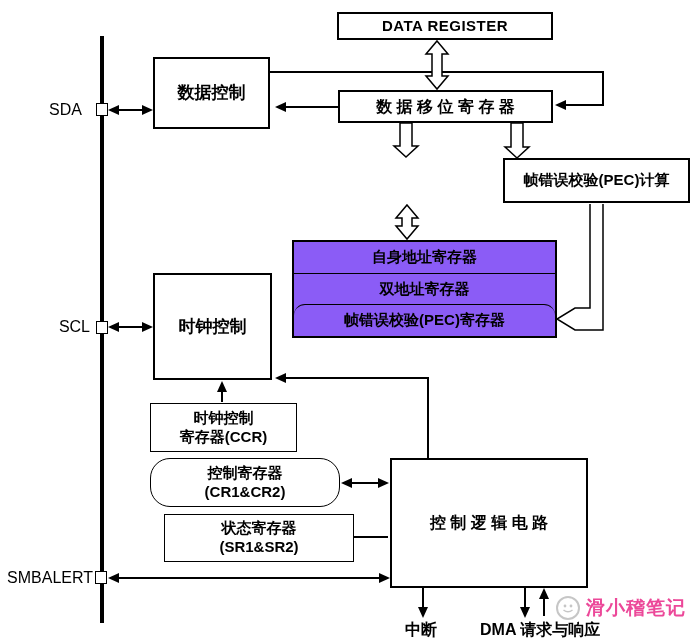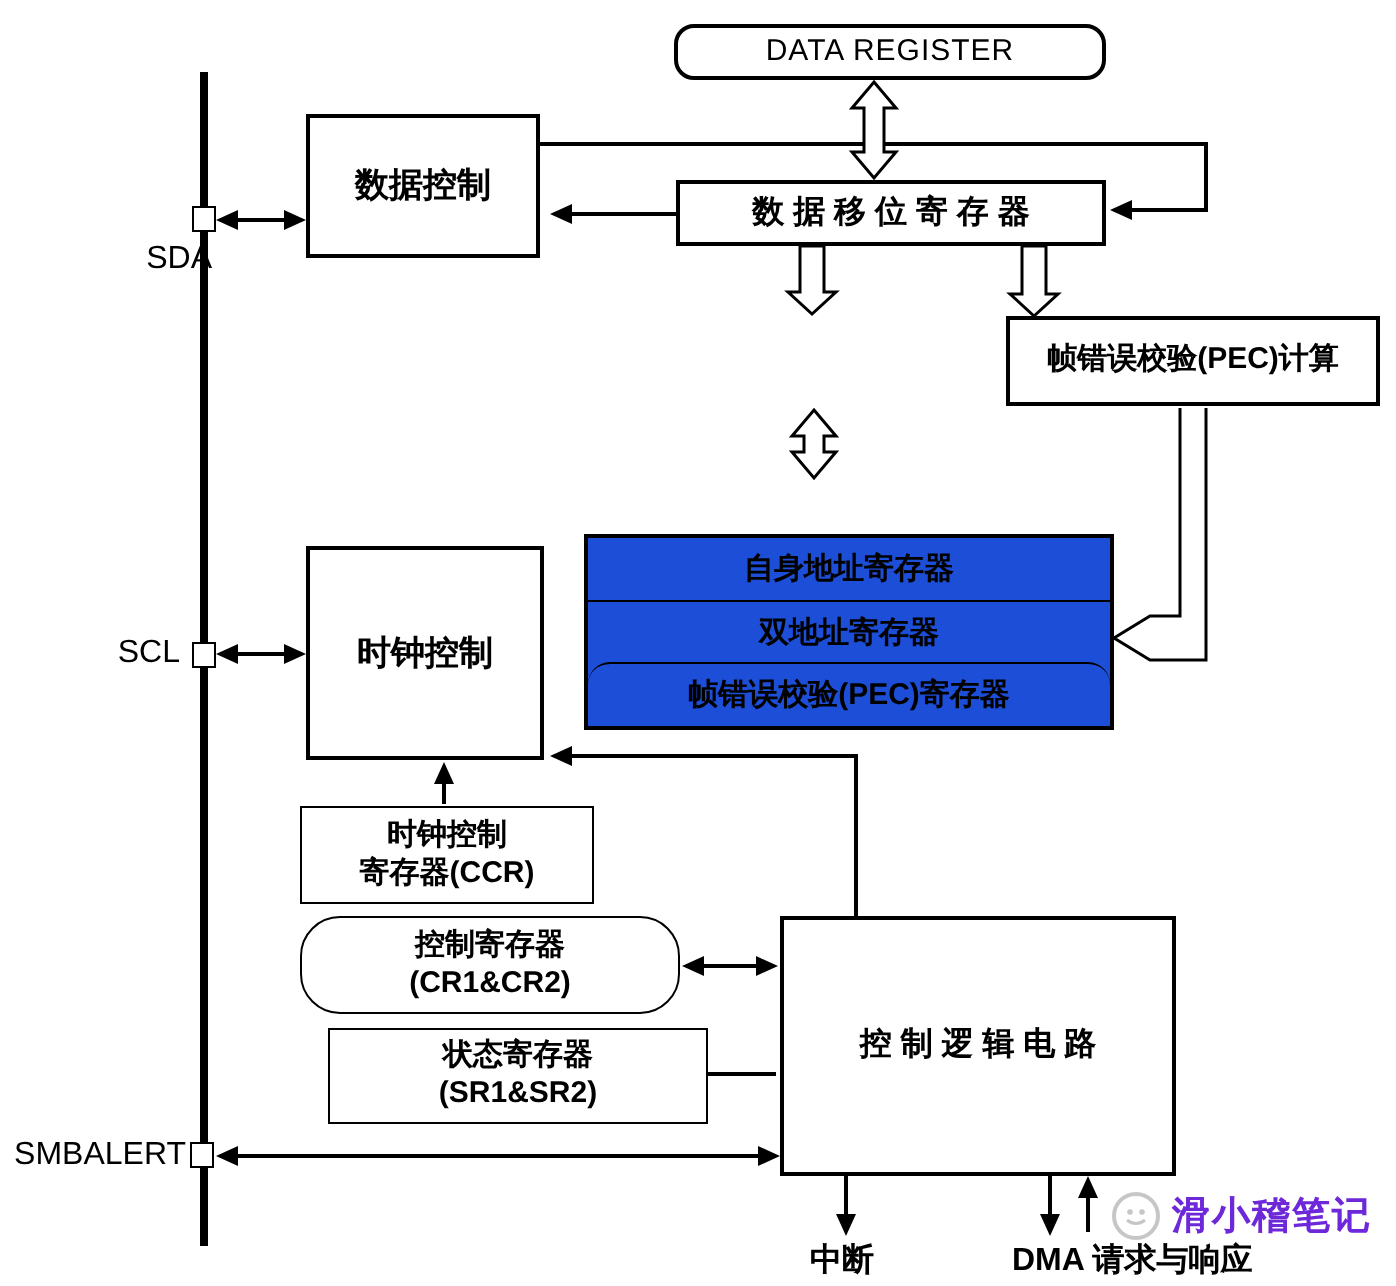--- a/index.html
+++ b/index.html
@@ -16,21 +16,21 @@
   }
   .box.thin{border-width:1.5px;}
   .pin{
     position:absolute;z-index:3;width:12px;height:13px;background:#fff;
     border:1.5px solid #000;box-sizing:border-box;
   }
   .pinlabel{
     position:absolute;z-index:2;font-size:16px;font-weight:normal;
     text-align:right;white-space:nowrap;
   }
-  .stack{position:absolute;z-index:2;border:2px solid #000;background:#1d4ed8;box-sizing:border-box;margin-top:27px;}
+  .stack{position:absolute;z-index:2;border:2px solid #000;background:#8b5cf6;box-sizing:border-box;}
   .stack .row{
     display:flex;align-items:center;justify-content:center;
     font-weight:bold;font-size:15px;box-sizing:border-box;
   }
   .stack .row + .row{border-top:1.5px solid #000;}
   .outlabel{position:absolute;z-index:2;font-size:16px;font-weight:bold;white-space:nowrap;}
   .watermark{
     position:absolute;z-index:4;display:flex;align-items:center;gap:6px;
   }
   .wm-icon{
@@ -110,30 +110,30 @@
       <polygon points="400,123 412,123 412,146 418,146 406,157 394,146 400,146"></polygon>
 
       <polygon points="511,123 523,123 523,147 529,147 517,158 505,147 511,147"></polygon>
 
       <polygon points="407,205 418,218 412,218 412,226 418,226 407,239 396,226 402,226 402,218 396,218"></polygon>
 
       <path d="M590,204 L590,308 L575,308 L557,319 L575,330 L603,330 L603,204" fill="#ffffff"></path>
     </g>
   </svg>
 
-  <div class="pinlabel" style="left:56px;top:101px;width:50px;margin-top:20px;">SDA</div>
+  <div class="pinlabel" style="left:32px;top:101px;width:50px;">SDA</div>
   <div class="pin" style="left:96px;top:103px;"></div>
 
   <div class="pinlabel" style="left:40px;top:318px;width:50px;">SCL</div>
   <div class="pin" style="left:96px;top:321px;"></div>
 
   <div class="pinlabel" style="left:0px;top:569px;width:93px;">SMBALERT</div>
   <div class="pin" style="left:95px;top:571px;"></div>
 
-  <div class="box" style="left:337px;top:12px;width:216px;height:28px;font-size:15px;font-weight:normal;letter-spacing:.5px;border-radius:10px;">DATA REGISTER</div>
+  <div class="box" style="left:337px;top:12px;width:216px;height:28px;font-size:15px;font-weight:bold;letter-spacing:.5px;">DATA REGISTER</div>
 
   <div class="box" style="left:153px;top:57px;width:117px;height:72px;font-size:17px;">数据控制</div>
 
   <div class="box" style="left:338px;top:90px;width:215px;height:33px;font-size:16px;">数 据 移 位 寄 存 器</div>
 
 
   <div class="box" style="left:503px;top:158px;width:187px;height:45px;font-size:15px;">帧错误校验(PEC)计算</div>
 
   <div class="stack" style="left:292px;top:240px;width:265px;height:98px;">
     <div class="row" style="height:31px;">自身地址寄存器</div>
@@ -160,26 +160,26 @@
   <div class="box thin" style="left:164px;top:514px;width:190px;height:48px;font-size:15px;">
     <div>
       <div>状态寄存器</div>
       <div>(SR1&amp;SR2)</div>
     </div>
   </div>
 
   <div class="box" style="left:390px;top:458px;width:198px;height:130px;font-size:16px;">控 制 逻 辑 电 路</div>
 
   <div class="outlabel" style="left:405px;top:620px;">中断</div>
-  <div class="outlabel" style="left:506px;top:620px;">DMA 请求与响应</div>
+  <div class="outlabel" style="left:480px;top:620px;">DMA 请求与响应</div>
 
   <div class="watermark" style="left:556px;top:595px;">
     <span class="wm-icon" style="border:2px solid #bdbdbd;">
       <svg width="20" height="20" viewBox="0 0 20 20" style="position:absolute;left:0;top:0;">
         <circle cx="7" cy="8" r="1.4" fill="#bdbdbd"></circle>
         <circle cx="13" cy="8" r="1.4" fill="#bdbdbd"></circle>
         <path d="M5.5,12 Q10,15.5 14.5,12" stroke="#bdbdbd" stroke-width="1.5" fill="none"></path>
       </svg>
     </span>
-    <span class="wm-text" style="color:#6d28d9;">滑小稽笔记</span>
+    <span class="wm-text" style="color:#ec4899;">滑小稽笔记</span>
   </div>
 
 </div>
 
 </body></html>

